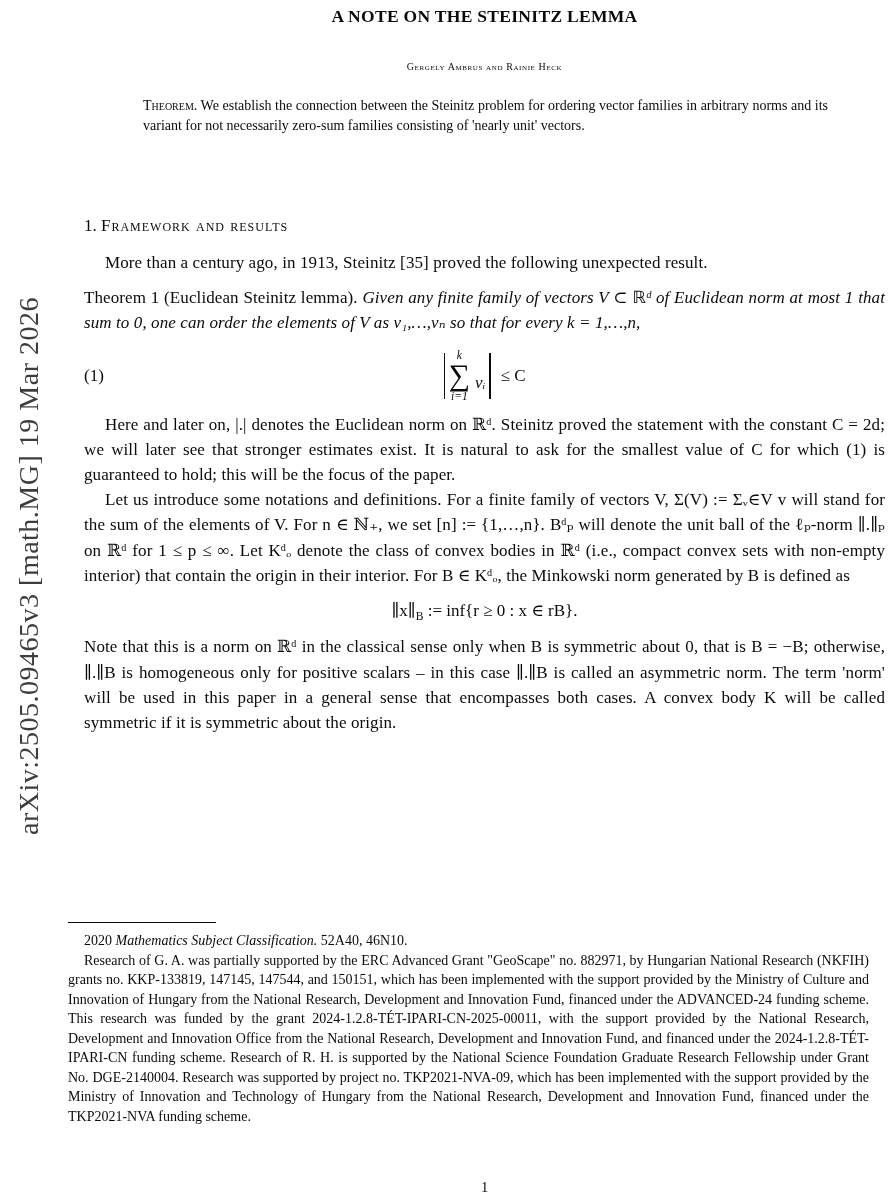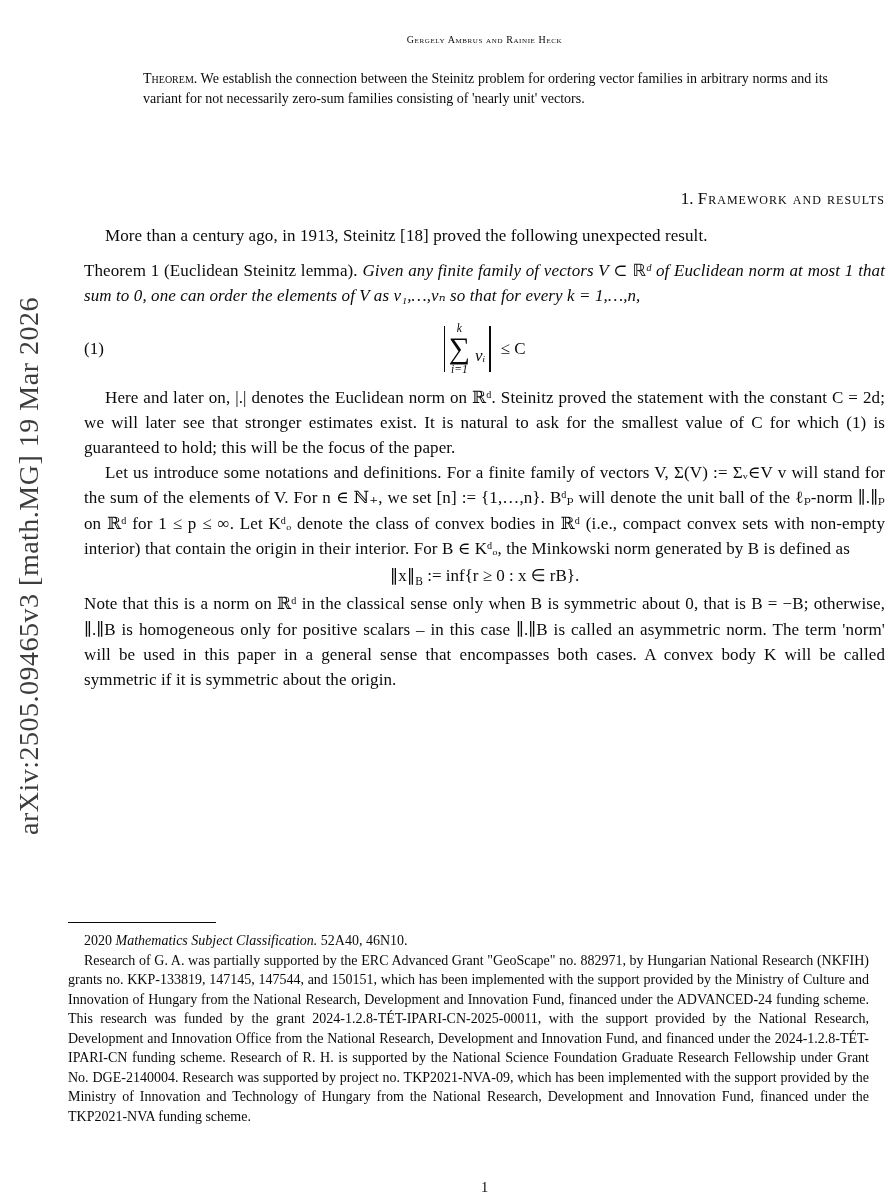--- a/index.html
+++ b/index.html
@@ -29,21 +29,21 @@
   .title { text-align: center; font-weight: bold; font-size: 17.5px; margin-top: 6px; letter-spacing: 0.3px; }
   .authors { text-align: center; font-size: 10px; margin-top: 34px; letter-spacing: 0.6px; font-variant: small-caps; }
 
   .abstract {
     margin: 24px 57px 0 59px;
     font-size: 14px; line-height: 20px;
     text-align: justify;
   }
   .abstract-label { font-variant: small-caps; }
 
-  .section-heading { text-align: right; font-size: 17px; margin-top: 80px; }
+  .section-heading { text-align: left; font-size: 17px; margin-top: 80px; }
   .section-heading .sc { font-variant: small-caps; letter-spacing: 1px; }
 
   .para { font-size: 17px; line-height: 25.2px; text-align: justify; letter-spacing: 0.1px; }
   .indent { text-indent: 21px; }
   .intro { margin-top: 14px; }
   .theorem { margin-top: 10px; }
   .thm-label { font-weight: normal; }
   .thm-body { font-style: italic; }
 
   .eq-row {
@@ -56,21 +56,21 @@
   .vbar { display: inline-block; width: 1.2px; height: 46px; background: #0a0a0a; }
   .sum-block { display: inline-flex; flex-direction: column; align-items: center; margin: 0 4px; }
   .sum-upper, .sum-lower { font-size: 11.5px; font-style: italic; line-height: 1.1; }
   .sum-symbol { font-size: 30px; line-height: 0.95; font-style: normal; }
   .summand { font-style: italic; margin: 14px 4px 0 1px; }
   .relation { margin-left: 10px; }
 
   .where { margin-top: 10px; font-style: italic; }
   .p2 { margin-top: 4px; }
 
-  .display-eq { text-align: center; margin: 4px 0; font-size: 17px; font-family: Liberation Serif, serif; }
+  .display-eq { text-align: center; margin: 12px 0; font-size: 17px; }
   .display-eq sub { font-size: 11.5px; }
 
   .footnotes {
     position: absolute; left: 68px; top: 922px; width: 801px;
     font-size: 14px; line-height: 19.5px; text-align: justify;
   }
   .fn-rule { width: 148px; border-top: 1px solid #0a0a0a; margin-bottom: 8px; }
   .fn-msc { text-indent: 16px; }
   .fn-italic { font-style: italic; }
   .fn-funding { text-indent: 16px; }
@@ -79,34 +79,35 @@
 </style>
 </head>
 <body>
 
 <div class="page">
 
   <div class="arxiv-stamp">arXiv:2505.09465v3  [math.MG]  19 Mar 2026</div>
 
   <div class="content">
 
+    <h1 class="title">A NOTE ON THE STEINITZ LEMMA</h1>
 
     <div class="authors">Gergely Ambrus and Rainie Heck</div>
 
     <p class="abstract">
       <span class="abstract-label">Theorem.</span>
       <span>We establish the connection between the Steinitz problem for ordering vector families in arbitrary norms and its variant for not necessarily zero-sum families consisting of 'nearly unit' vectors.</span>
     </p>
 
     <div class="section-heading">
       <span>1.</span>
       <span class="sc">Framework and results</span>
     </div>
 
-    <p class="para indent intro">More than a century ago, in 1913, Steinitz [18] proved the following unexpected result.</p>
+    <p class="para indent intro">More than a century ago, in 1913, Steinitz [35] proved the following unexpected result.</p>
 
     <p class="para theorem">
       <span class="thm-label">Theorem 1</span>
       <span class="thm-name">(Euclidean Steinitz lemma).</span>
       <span class="thm-body">Given any finite family of vectors V ⊂ ℝᵈ of Euclidean norm at most 1 that sum to 0, one can order the elements of V as v₁,…,vₙ so that for every k = 1,…,n,</span>
     </p>
 
     <div class="eq-row">
       <span class="eq-number">(1)</span>
       <span class="eq-math">

